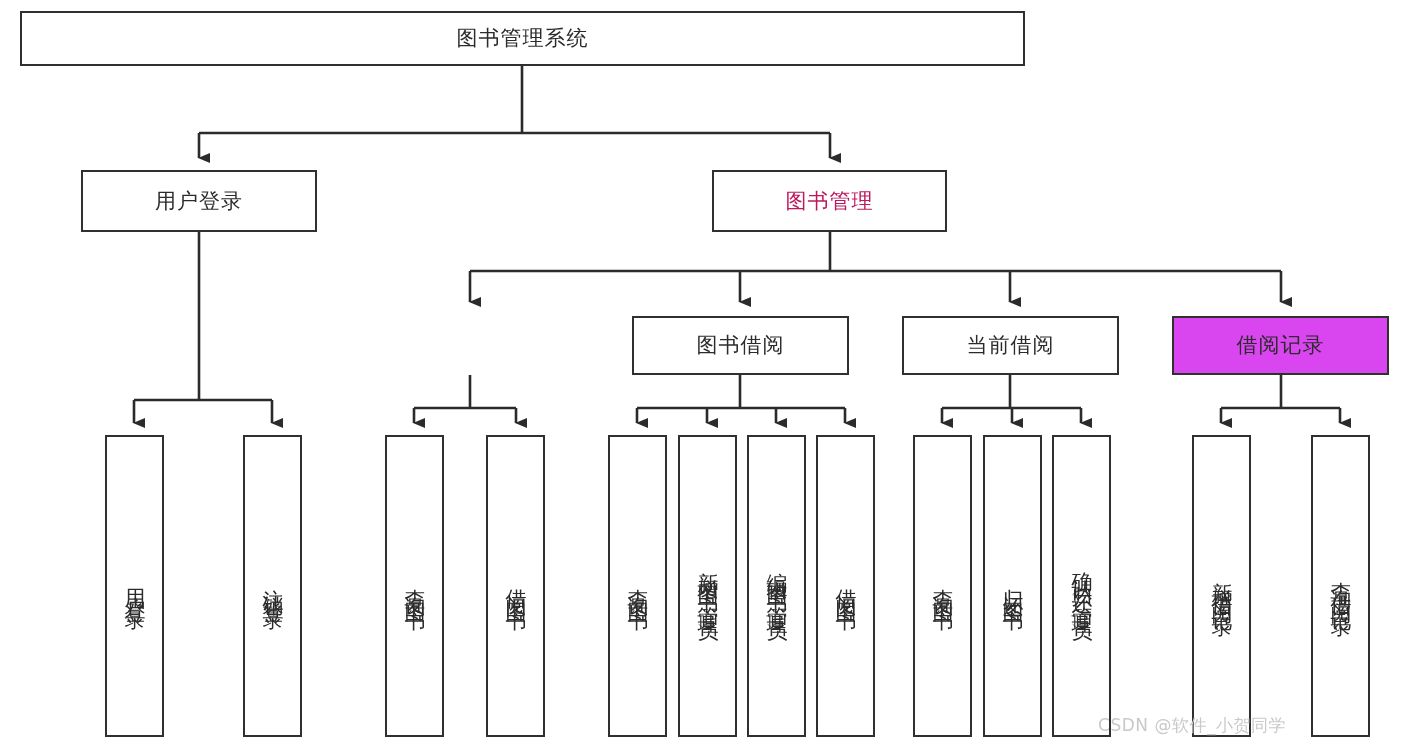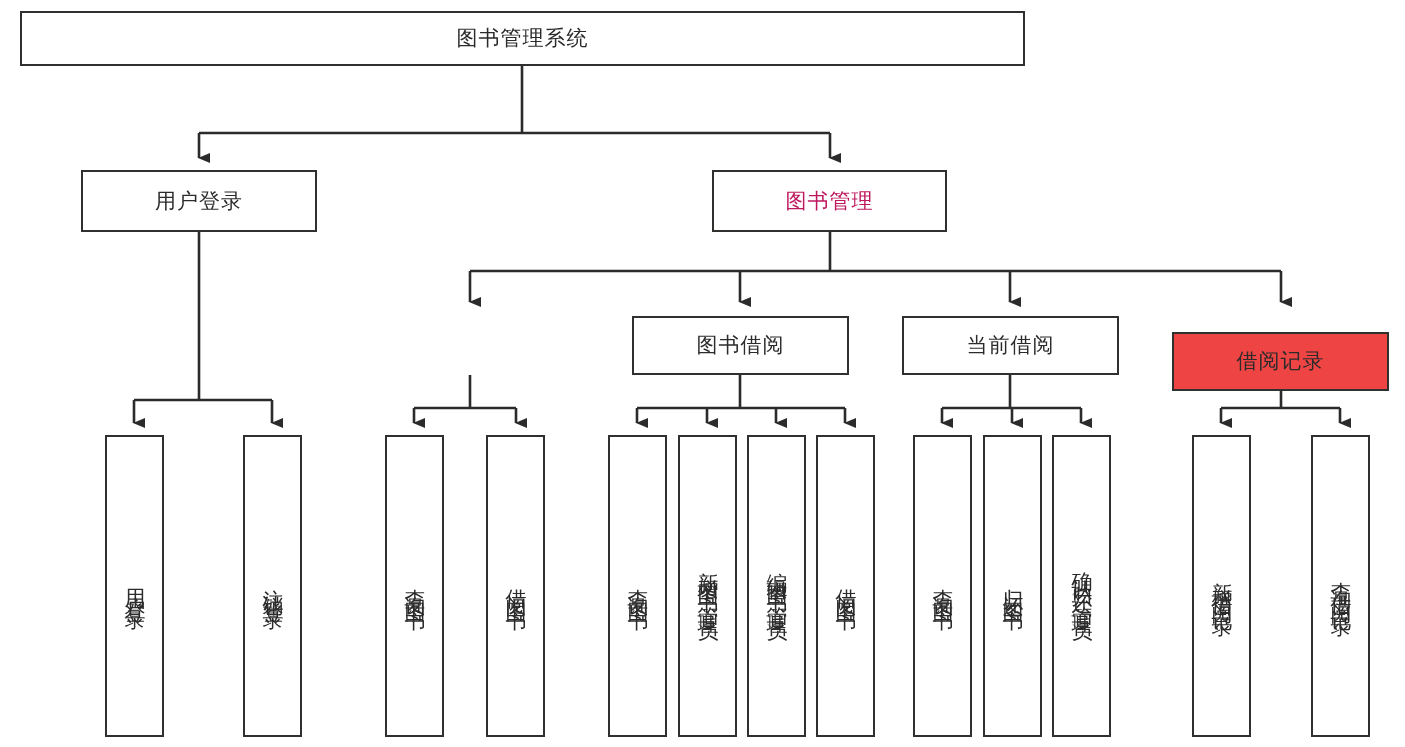--- a/index.html
+++ b/index.html
@@ -92,30 +92,31 @@
     </g>
   </svg>
 
   <div class="node root h" style="left: 20px; top: 11px; width: 1005px; height: 55px; border-color: rgb(48, 48, 47); background: rgb(255, 255, 255); color: rgb(43, 43, 43);">图书管理系统</div>
 
   <div class="node h" style="left: 81px; top: 170px; width: 236px; height: 62px; border-color: rgb(48, 48, 47); background: rgb(255, 255, 255); color: rgb(43, 43, 43);">用户登录</div>
   <div class="node h" style="left: 712px; top: 170px; width: 235px; height: 62px; border-color: rgb(48, 48, 47); background: rgb(255, 255, 255); color: #be185d;">图书管理</div>
 
   <div class="node h" style="left: 902px; top: 316px; width: 217px; height: 59px; border-color: rgb(48, 48, 47); background: rgb(255, 255, 255); color: rgb(43, 43, 43);">当前借阅</div>
   <div class="node h" style="left: 632px; top: 316px; width: 217px; height: 59px; border-color: rgb(48, 48, 47); background: rgb(255, 255, 255); color: rgb(43, 43, 43);">图书借阅</div>
-  <div class="node h" style="left: 1172px; top: 332px; width: 217px; height: 59px; border-color: rgb(48, 48, 47); background: #ef4444; color: rgb(43, 43, 43); text-align: right;">借阅记录</div>
+  <div class="node h" style="left: 1172px; top: 316px; width: 217px; height: 59px; border-color: rgb(48, 48, 47); background: #d946ef; color: rgb(43, 43, 43); text-align: right;">借阅记录</div>
 
   <div class="node v" style="left: 105px; top: 435px; width: 59px; height: 302px; border-color: rgb(48, 48, 47); background: rgb(255, 255, 255); color: rgb(43, 43, 43);">用户登录</div>
   <div class="node v" style="left: 243px; top: 435px; width: 59px; height: 302px; border-color: rgb(48, 48, 47); background: rgb(255, 255, 255); color: rgb(43, 43, 43);">注销登录</div>
   <div class="node v" style="left: 385px; top: 435px; width: 59px; height: 302px; border-color: rgb(48, 48, 47); background: rgb(255, 255, 255); color: rgb(43, 43, 43);">查询图书</div>
   <div class="node v" style="left: 486px; top: 435px; width: 59px; height: 302px; border-color: rgb(48, 48, 47); background: rgb(255, 255, 255); color: rgb(43, 43, 43);">借阅图书</div>
   <div class="node v" style="left: 608px; top: 435px; width: 59px; height: 302px; border-color: rgb(48, 48, 47); background: rgb(255, 255, 255); color: rgb(43, 43, 43);">查询图书</div>
   <div class="node v" style="left: 678px; top: 435px; width: 59px; height: 302px; border-color: rgb(48, 48, 47); background: rgb(255, 255, 255); color: rgb(43, 43, 43);">新增图书（管理员）</div>
   <div class="node v" style="left: 747px; top: 435px; width: 59px; height: 302px; border-color: rgb(48, 48, 47); background: rgb(255, 255, 255); color: rgb(43, 43, 43);">编辑图书（管理员）</div>
   <div class="node v" style="left: 816px; top: 435px; width: 59px; height: 302px; border-color: rgb(48, 48, 47); background: rgb(255, 255, 255); color: rgb(43, 43, 43);">借阅图书</div>
   <div class="node v" style="left: 913px; top: 435px; width: 59px; height: 302px; border-color: rgb(48, 48, 47); background: rgb(255, 255, 255); color: rgb(43, 43, 43);">查询图书</div>
   <div class="node v" style="left: 983px; top: 435px; width: 59px; height: 302px; border-color: rgb(48, 48, 47); background: rgb(255, 255, 255); color: rgb(43, 43, 43);">归还图书</div>
   <div class="node v" style="left: 1052px; top: 435px; width: 59px; height: 302px; border-color: rgb(48, 48, 47); background: rgb(255, 255, 255); color: rgb(43, 43, 43);">确认归还（管理员）</div>
   <div class="node v" style="left: 1192px; top: 435px; width: 59px; height: 302px; border-color: rgb(48, 48, 47); background: rgb(255, 255, 255); color: rgb(43, 43, 43);">新增借阅记录</div>
   <div class="node v" style="left: 1311px; top: 435px; width: 59px; height: 302px; border-color: rgb(48, 48, 47); background: rgb(255, 255, 255); color: rgb(43, 43, 43);">查询借阅记录</div>
 
+  <div class="watermark" style="left: 1192px; top: 714px; transform: translateX(-50%); color: rgb(201, 201, 201);">CSDN @软件_小贺同学</div>
 
 </div>
 
 </body></html>

